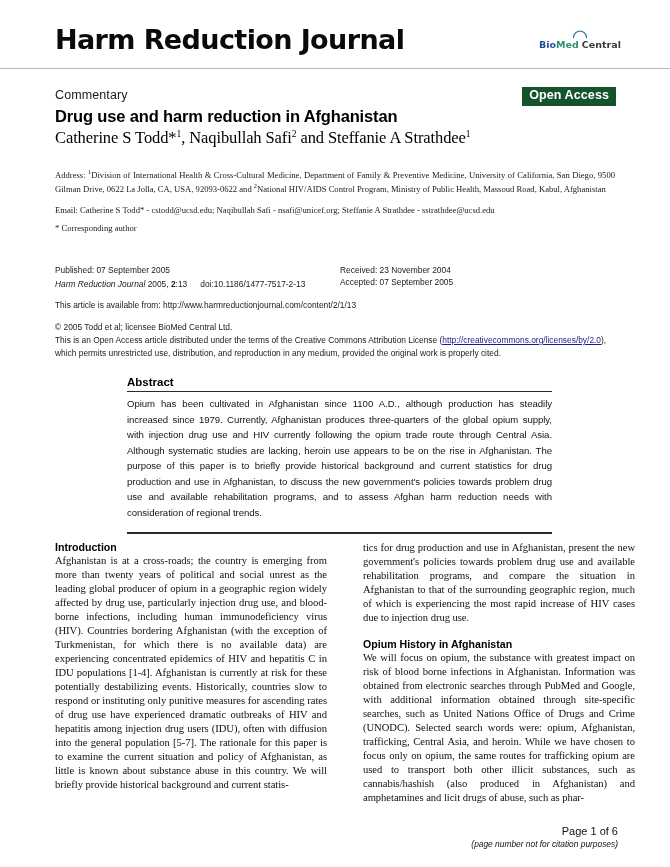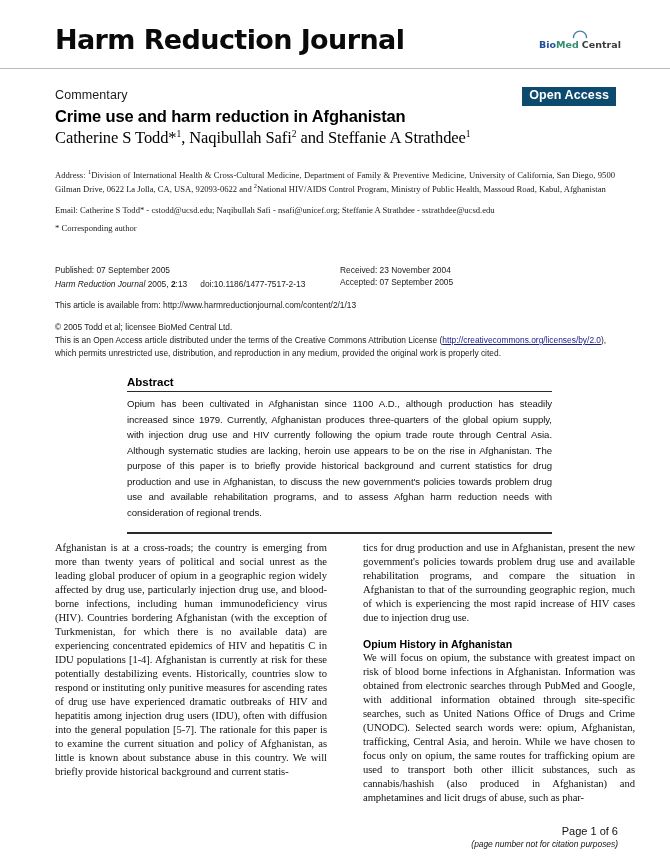--- a/index.html
+++ b/index.html
@@ -88,21 +88,21 @@
     font-family: "Liberation Sans", sans-serif;
     font-size: 12.5px;
     color: #1a1a1a;
     letter-spacing: 0.1px;
   }
 
   .open-access {
     position: absolute;
     right: -1px;
     top: -1px;
-    background: #0c4a6e;
+    background: #14532d;
     color: #ffffff;
     font-family: "Liberation Sans", sans-serif;
     font-weight: bold;
     font-size: 12.5px;
     letter-spacing: 0.1px;
     padding: 2px 7px 3px 7px;
     line-height: 1.1;
   }
 
   .art-title {
@@ -271,21 +271,21 @@
     </div>
 
     <div class="rule-top"></div>
   </div>
 
   <div class="art-head">
     <div class="kicker">Commentary</div>
 
     <div class="open-access">Open Access</div>
 
-    <div class="art-title">Crime use and harm reduction in Afghanistan</div>
+    <div class="art-title">Drug use and harm reduction in Afghanistan</div>
 
     <div class="art-authors">Catherine S Todd*<sup>1</sup>, Naqibullah Safi<sup>2</sup> and Steffanie A Strathdee<sup>1</sup></div>
   </div>
 
   <div class="meta-block">
     <div>Address: <sup>1</sup>Division of International Health &amp; Cross-Cultural Medicine, Department of Family &amp; Preventive Medicine, University of California, San Diego, 9500 Gilman Drive, 0622 La Jolla, CA, USA, 92093-0622 and <sup>2</sup>National HIV/AIDS Control Program, Ministry of Public Health, Massoud Road, Kabul, Afghanistan</div>
     <div class="meta-email">Email: Catherine S Todd* - cstodd@ucsd.edu; Naqibullah Safi - nsafi@unicef.org; Steffanie A Strathdee - sstrathdee@ucsd.edu</div>
     <div class="meta-corr">* Corresponding author</div>
   </div>
 
@@ -310,20 +310,21 @@
   <div class="abstract">
     <div class="abstract-h">Abstract</div>
     <div class="abs-rule-top"></div>
     <div class="abstract-body">Opium has been cultivated in Afghanistan since 1100 A.D., although production has steadily increased since 1979. Currently, Afghanistan produces three-quarters of the global opium supply, with injection drug use and HIV currently following the opium trade route through Central Asia. Although systematic studies are lacking, heroin use appears to be on the rise in Afghanistan. The purpose of this paper is to briefly provide historical background and current statistics for drug production and use in Afghanistan, to discuss the new government's policies towards problem drug use and available rehabilitation programs, and to assess Afghan harm reduction needs with consideration of regional trends.</div>
     <div class="abs-rule-bot"></div>
   </div>
 
   <div class="columns">
 
     <div class="col col-left">
+      <div class="sec-h">Introduction</div>
       <div class="body-p">Afghanistan is at a cross-roads; the country is emerging from more than twenty years of political and social unrest as the leading global producer of opium in a geographic region widely affected by drug use, particularly injection drug use, and blood-borne infections, including human immunodeficiency virus (HIV). Countries bordering Afghanistan (with the exception of Turkmenistan, for which there is no available data) are experiencing concentrated epidemics of HIV and hepatitis C in IDU populations [1-4]. Afghanistan is currently at risk for these potentially destabilizing events. Historically, countries slow to respond or instituting only punitive measures for ascending rates of drug use have experienced dramatic outbreaks of HIV and hepatitis among injection drug users (IDU), often with diffusion into the general population [5-7]. The rationale for this paper is to examine the current situation and policy of Afghanistan, as little is known about substance abuse in this country. We will briefly provide historical background and current statis-</div>
     </div>
 
     <div class="col col-right">
       <div class="body-p">tics for drug production and use in Afghanistan, present the new government's policies towards problem drug use and available rehabilitation programs, and compare the situation in Afghanistan to that of the surrounding geographic region, much of which is experiencing the most rapid increase of HIV cases due to injection drug use.</div>
       <div class="sec-h">Opium History in Afghanistan</div>
       <div class="body-p">We will focus on opium, the substance with greatest impact on risk of blood borne infections in Afghanistan. Information was obtained from electronic searches through PubMed and Google, with additional information obtained through site-specific searches, such as United Nations Office of Drugs and Crime (UNODC). Selected search words were: opium, Afghanistan, trafficking, Central Asia, and heroin. While we have chosen to focus only on opium, the same routes for trafficking opium are used to transport both other illicit substances, such as cannabis/hashish (also produced in Afghanistan) and amphetamines and licit drugs of abuse, such as phar-</div>
     </div>
 
   </div>

